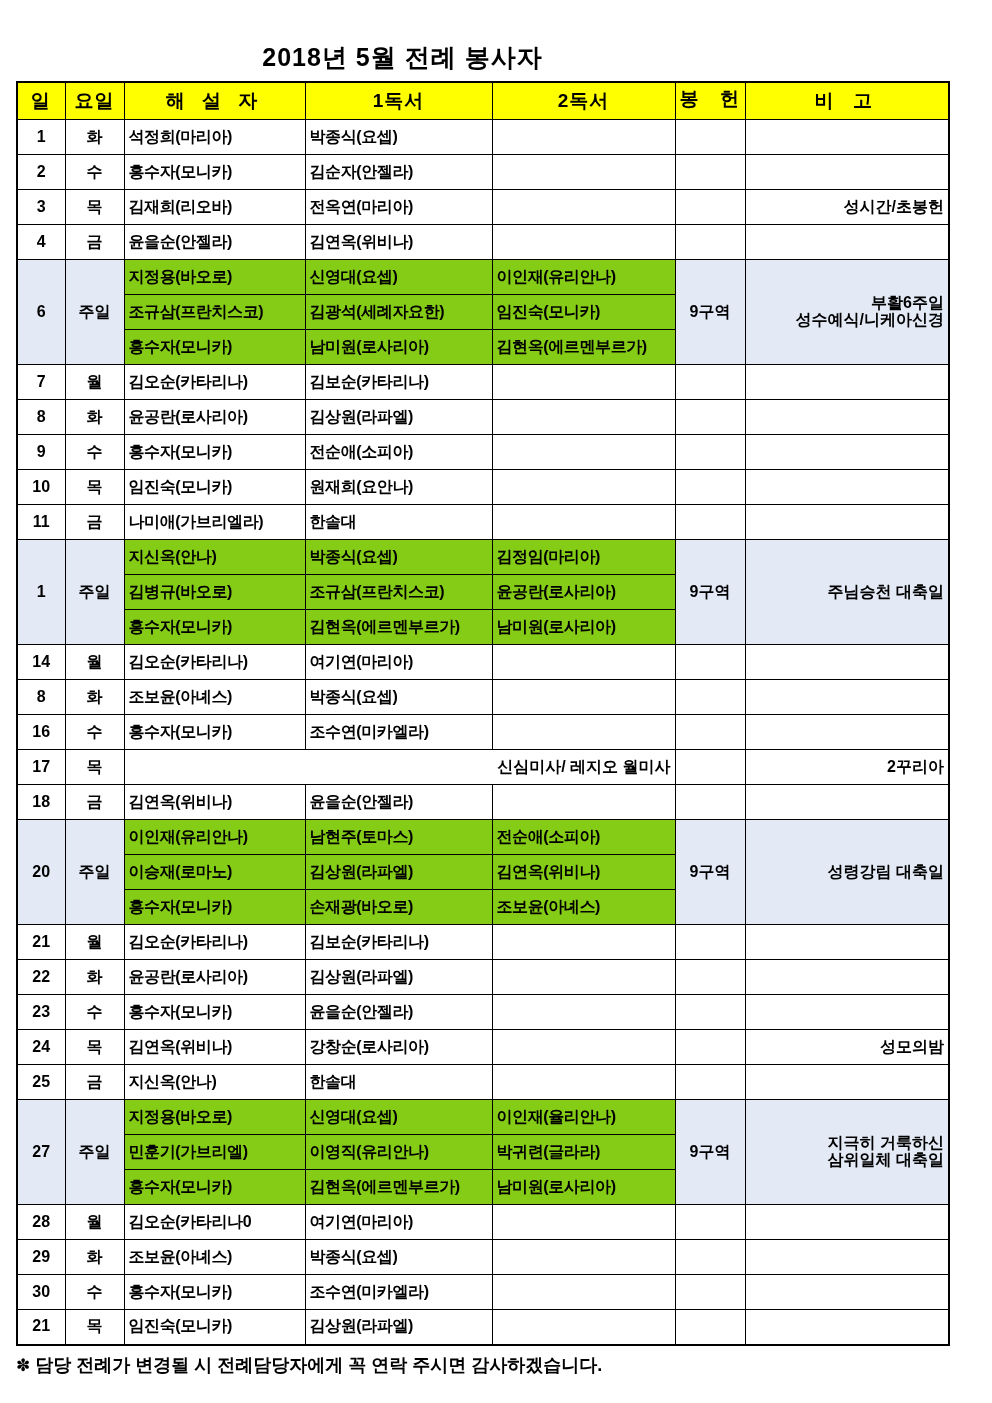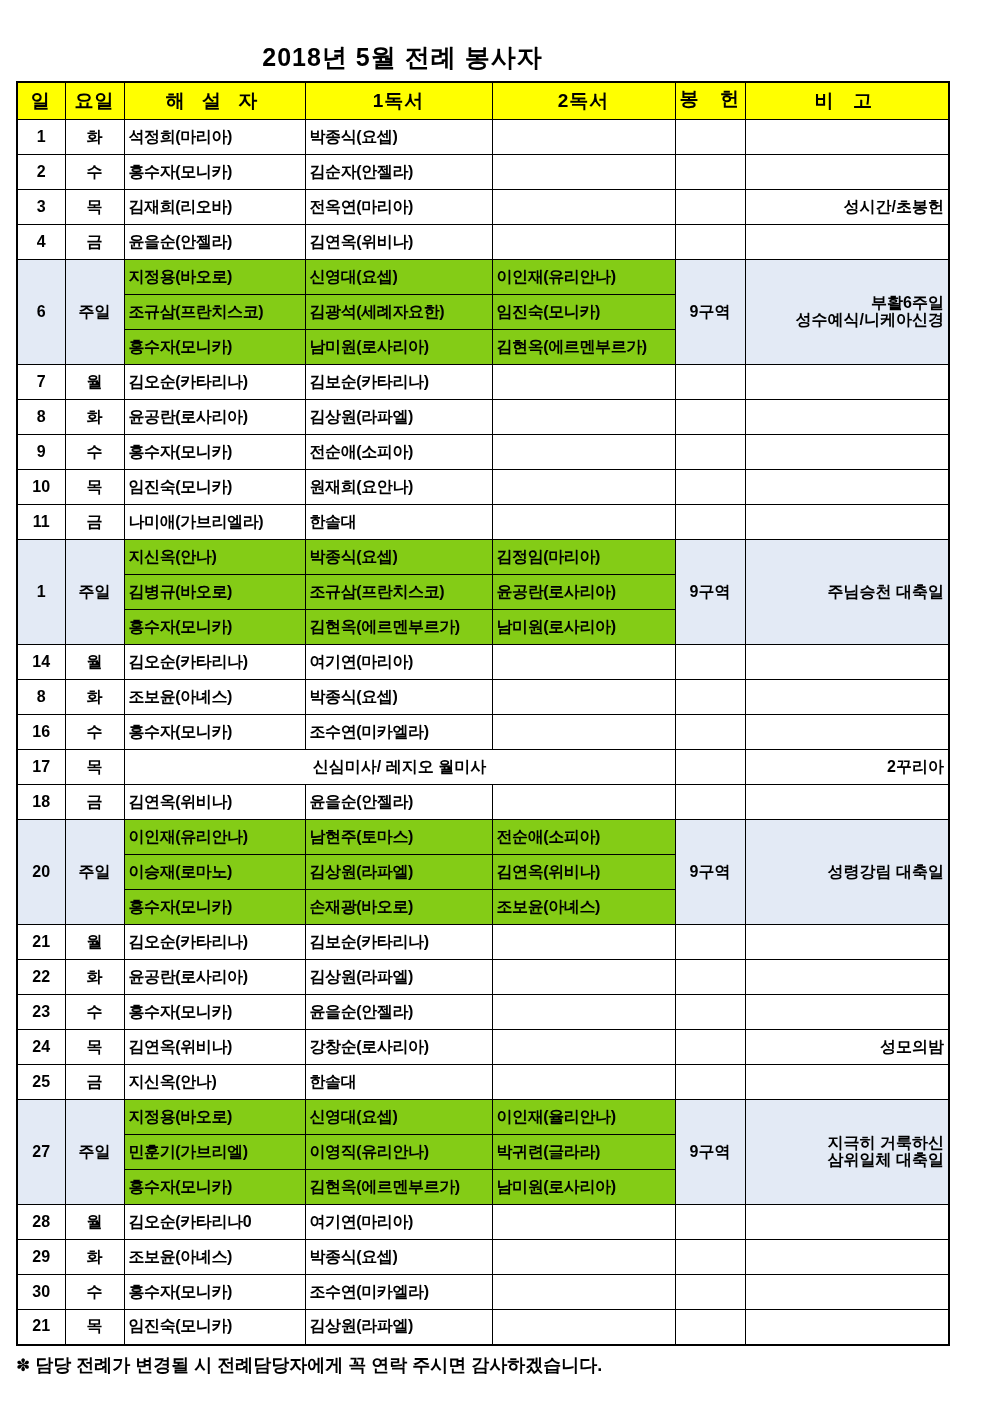--- a/index.html
+++ b/index.html
@@ -79,21 +79,21 @@
     white-space: normal;
     line-height: 1.35;
     font-size: 16px;
   }
   td.name {
     text-align: left;
     padding-left: 7px;
     letter-spacing: -0.4px;
   }
   td.wide {
-    text-align: center;
+    text-align: right;
     padding-left: 18px;
   }
   tr.sunday td {
     background: #84cc16;
   }
   tr.sunday td.num, tr.sunday td.wd, tr.sunday td.off, tr.sunday td.note {
     background: #e3eaf5;
   }
 
   .footer {

